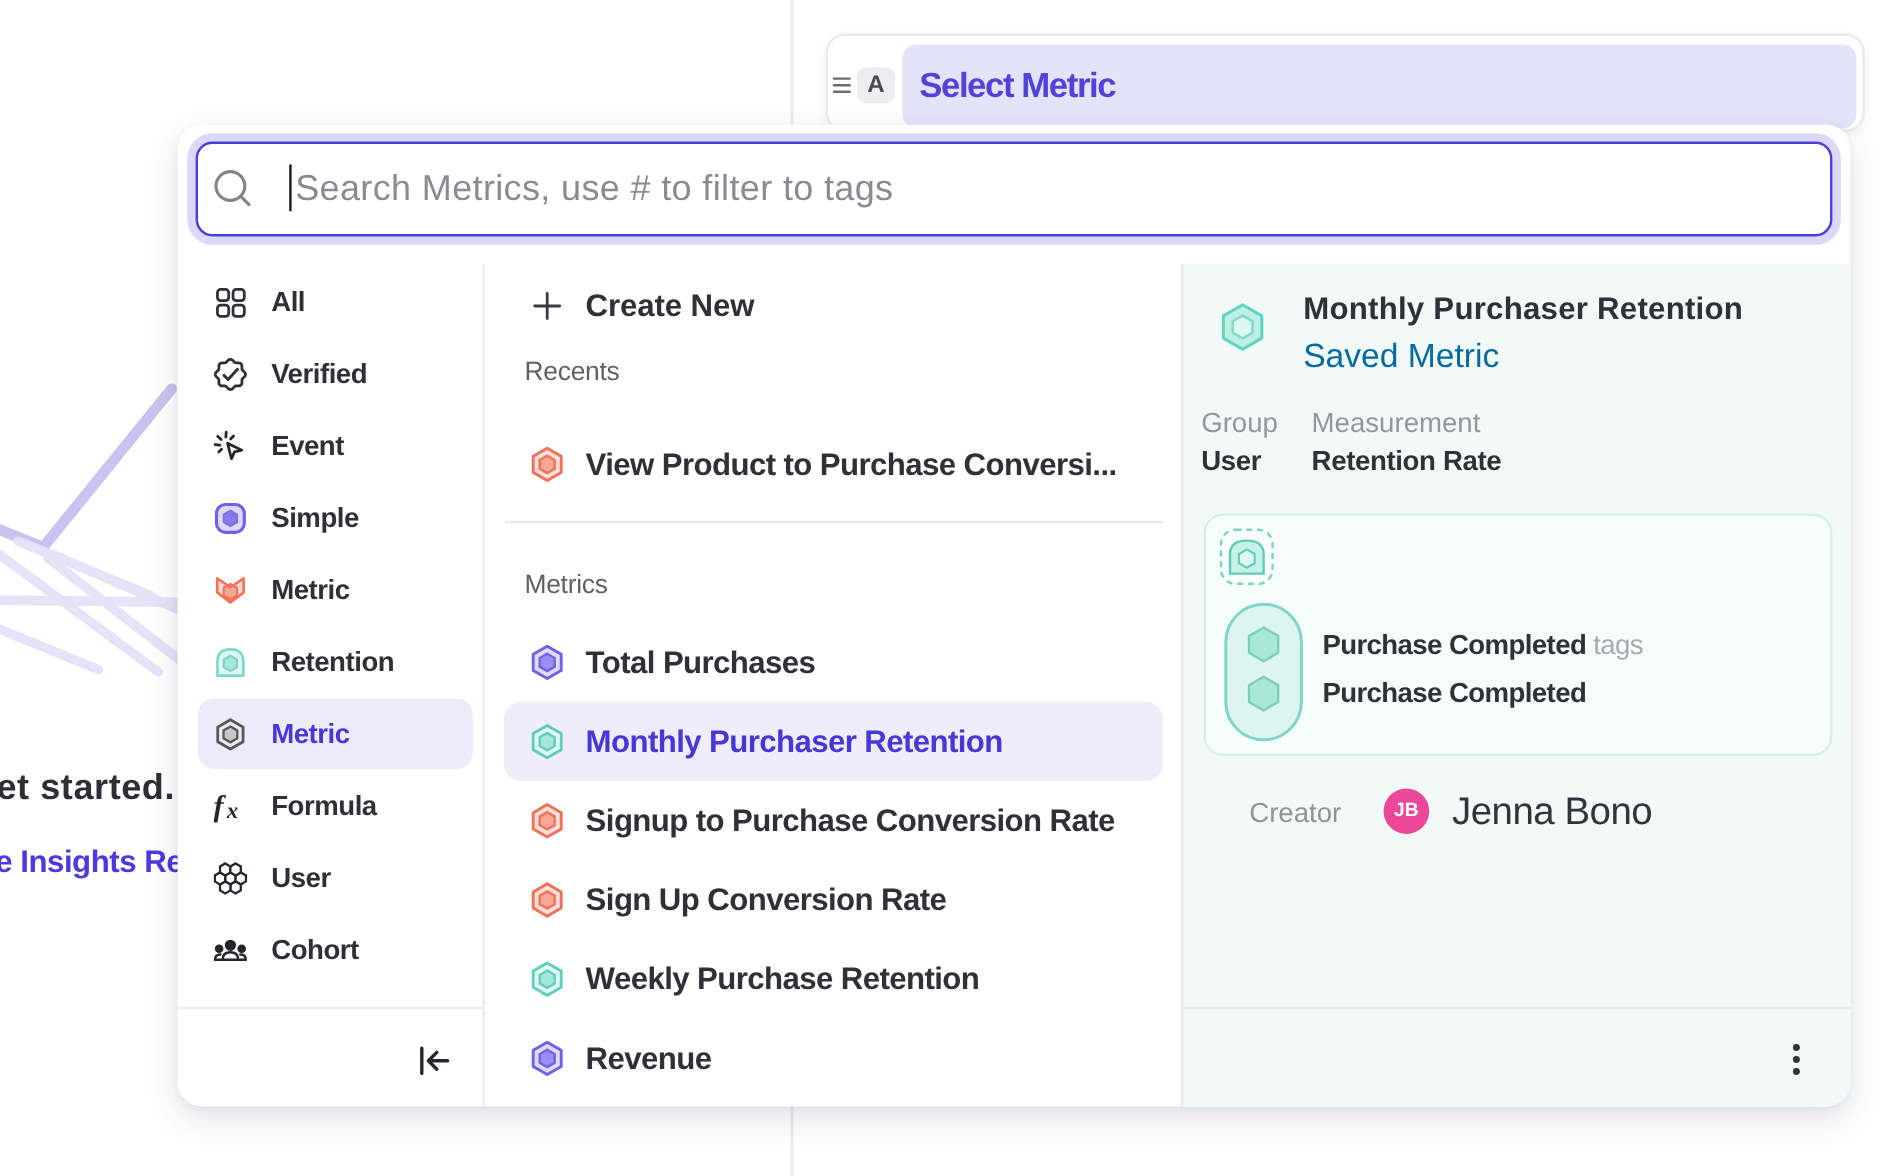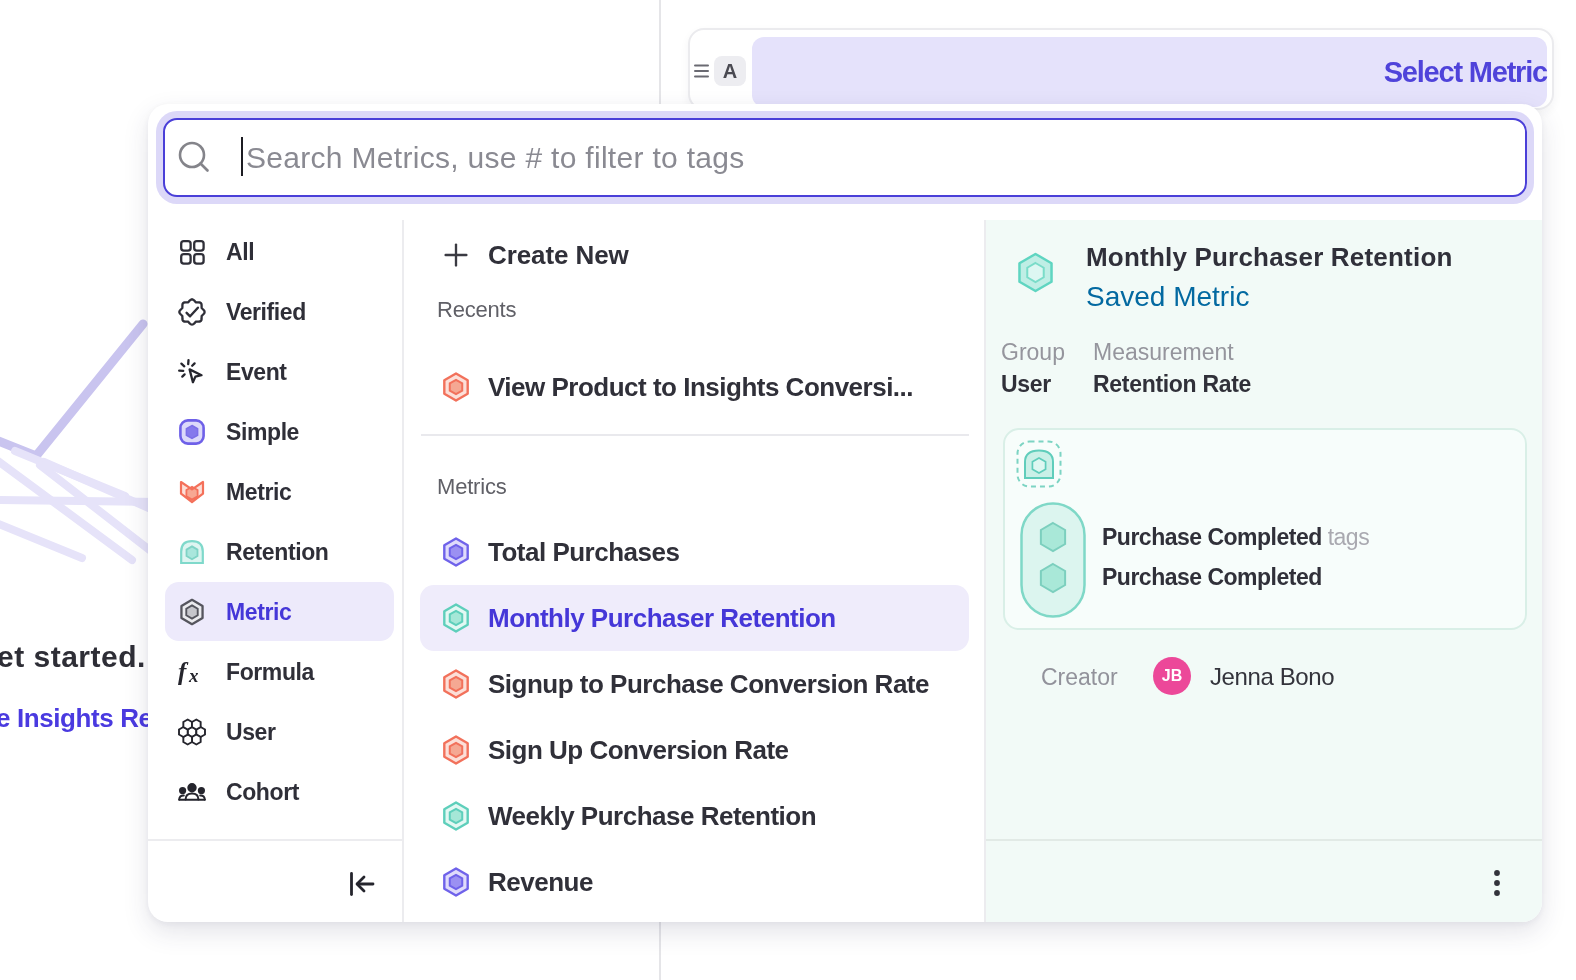--- a/index.html
+++ b/index.html
@@ -9,21 +9,21 @@
   #stage { position:relative; width:1576px; height:980px; }
   .vline { position:absolute; left:659px; top:0; width:2px; height:980px; background:#e5e5e8; }
   .bg1 { position:absolute; left:-3px; top:640px; font-size:30px; font-weight:700; color:#2e2e36;
     letter-spacing:0.5px; white-space:nowrap; }
   .bg2 { position:absolute; left:-4px; top:703px; font-size:26px; font-weight:700; color:#4a3ae0;
     letter-spacing:-0.4px; white-space:nowrap; }
   
   .topcard { position:absolute; left:688px; top:28px; width:866px; height:82px; background:#fff;
     border:2px solid #ebebee; border-radius:16px; box-shadow:0 4px 10px rgba(30,30,60,.05); }
   .pill { position:absolute; left:62px; top:7px; width:795px; height:70px; background:#e5e2fb;
-    border-radius:12px; display:flex; align-items:center; padding-left:30px;justify-content:flex-end; }
+    border-radius:12px; display:flex; align-items:center; padding-left:14px; }
   .pill span { font-size:29px; font-weight:700; color:#4f43da; letter-spacing:-1.2px; }
   .abadge { position:absolute; left:24px; top:26px; width:32px; height:30px; background:#ededf1;
     border-radius:8px; display:flex; align-items:center; justify-content:center;
     font-size:20px; font-weight:700; color:#4a4a52; }
   
   .panel { position:absolute; left:148px; top:104px; width:1394px; height:818px; background:#fff;
     border-radius:20px; box-shadow:0 10px 26px rgba(45,45,85,.13), 0 2px 6px rgba(45,45,85,.05); }
   .search { position:absolute; left:15px; top:14px; width:1364px; height:79px; background:#fff;
     border:2px solid #4a3fd8; border-radius:14px; box-shadow:0 0 0 7px #dcd8f8; }
   .caret { position:absolute; left:93px; top:33px; width:2px; height:39px; background:#1c1c22; }
@@ -216,21 +216,21 @@
           </g>
         </svg>
         <div class="lbl" style="letter-spacing:-0.1px">Create New</div>
       </div>
     <div class="mlabel" style="top:194px">Recents</div>
     <div class="mrow" style="top:253px">
         <svg class="ic" viewBox="0 0 30 30">
           <path d="M15.00 1.50 L26.69 8.25 L26.69 21.75 L15.00 28.50 L3.31 21.75 L3.31 8.25 Z" fill="#fcdfd8" stroke="#f2715b" stroke-width="2.4" stroke-linejoin="round"></path>
           <path d="M15.00 7.80 L21.24 11.40 L21.24 18.60 L15.00 22.20 L8.76 18.60 L8.76 11.40 Z" fill="#f5a893" stroke="#f2715b" stroke-width="2"></path>
         </svg>
-        <div class="lbl">View Product to Insights Conversi...</div>
+        <div class="lbl">View Product to Purchase Conversi...</div>
       </div>
     <div class="midsep"></div>
     <div class="mlabel" style="top:371px">Metrics</div>
     <div class="mrow" style="top:418px">
         <svg class="ic" viewBox="0 0 30 30">
           <path d="M15.00 1.50 L26.69 8.25 L26.69 21.75 L15.00 28.50 L3.31 21.75 L3.31 8.25 Z" fill="#dfdbfb" stroke="#6f62ea" stroke-width="2.4" stroke-linejoin="round"></path>
           <path d="M15.00 7.80 L21.24 11.40 L21.24 18.60 L15.00 22.20 L8.76 18.60 L8.76 11.40 Z" fill="#9b90f2" stroke="#6f62ea" stroke-width="2"></path>
         </svg>
         <div class="lbl">Total Purchases</div>
       </div>
@@ -288,21 +288,21 @@
       </svg>
     <svg class="abs" style="left:872px;top:398px" width="66" height="116" viewBox="0 0 66 116">
         <rect x="1.5" y="1.5" width="63" height="113" rx="31.5" fill="#dcf5ef" stroke="#7fd8c7" stroke-width="2.5"></rect>
         <path d="M33.00 21.00 L45.12 28.00 L45.12 42.00 L33.00 49.00 L20.88 42.00 L20.88 28.00 Z" fill="#a9e8d8" stroke="#7ccfbe" stroke-width="2"></path>
         <path d="M33.00 62.00 L45.12 69.00 L45.12 83.00 L33.00 90.00 L20.88 83.00 L20.88 69.00 Z" fill="#a9e8d8" stroke="#7ccfbe" stroke-width="2"></path>
       </svg>
     <div class="txt" style="left:954px;top:421px;height:24px;line-height:24px;font-size:23px;font-weight:700;color:#303039;letter-spacing:-0.5px">Purchase Completed <span style="font-weight:400;color:#a9a9b0">tags</span></div>
     <div class="txt" style="left:954px;top:461px;height:24px;line-height:24px;font-size:23px;font-weight:700;color:#303039;letter-spacing:-0.5px">Purchase Completed</div>
     <div class="txt" style="left:893px;top:561px;height:24px;line-height:24px;font-size:23px;color:#92929b">Creator</div>
     <div class="avatar">JB</div>
-    <div class="txt" style="left:1062px;top:560px;height:25px;line-height:25px;font-size:24px;color:#33333b;letter-spacing:-0.4px">Jenna Bono</div>
+    <div class="txt" style="left:1062px;top:560px;height:25px;line-height:25px;font-size:32px;color:#33333b;letter-spacing:-0.4px">Jenna Bono</div>
     <div class="rfootsep"></div>
     <svg class="abs" style="left:1342px;top:762px" width="14" height="34" viewBox="0 0 14 34">
         <g fill="#33333b">
           <circle cx="7" cy="7" r="2.9"></circle>
           <circle cx="7" cy="17" r="2.9"></circle>
           <circle cx="7" cy="27" r="2.9"></circle>
         </g>
       </svg>
   </div>
 </div>

